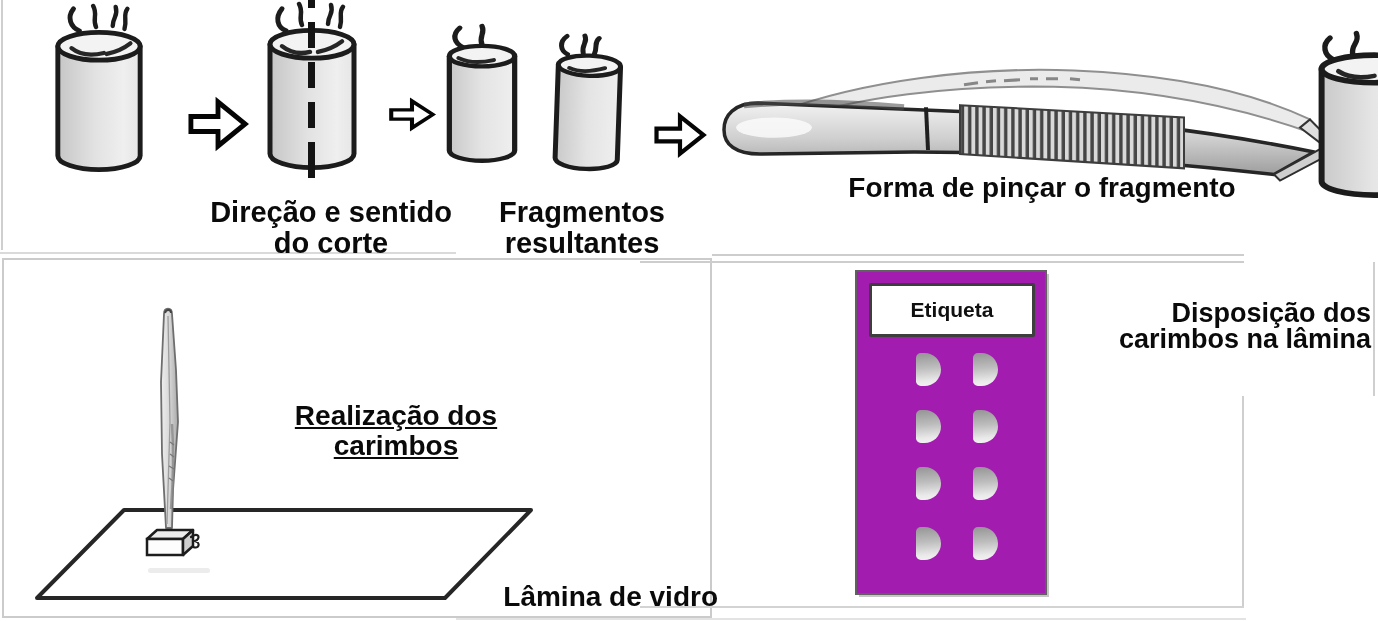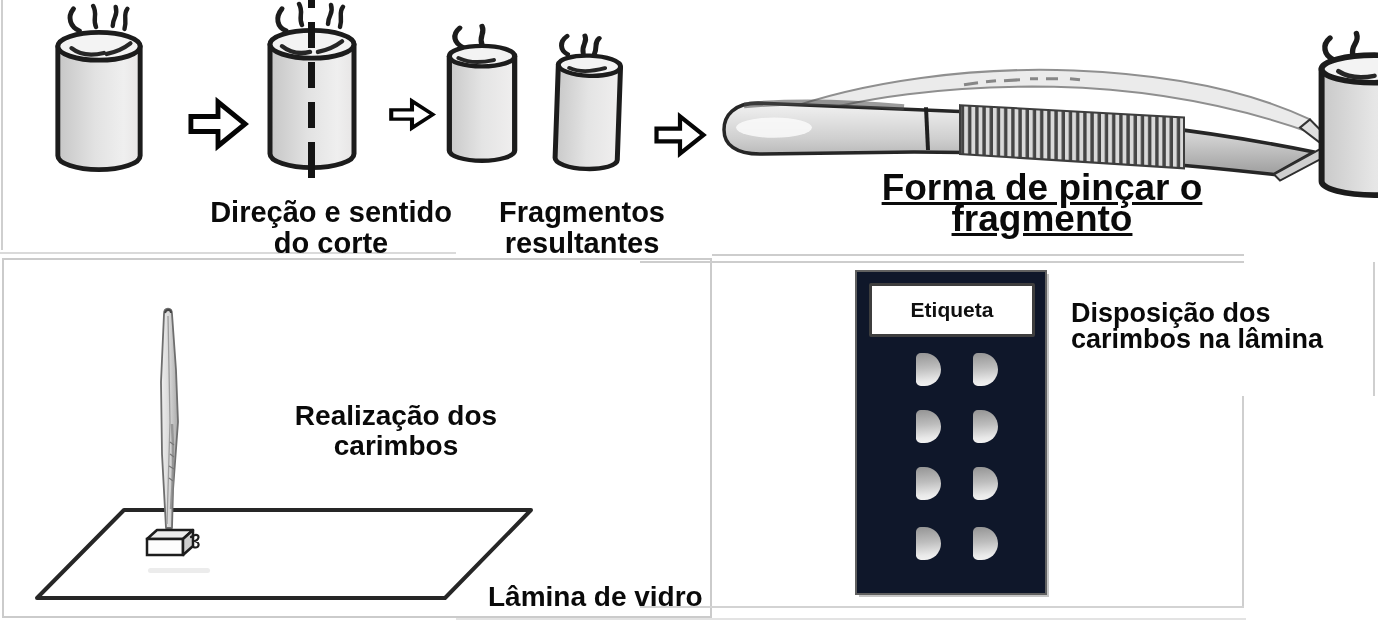--- a/index.html
+++ b/index.html
@@ -8,35 +8,35 @@
     overflow:hidden;font-family:"Liberation Sans",sans-serif;color:#0a0a0a;
   }
   
   .art{position:absolute;z-index:0;}
   
   .lbl{
     position:absolute;z-index:5;font-weight:700;color:#0a0a0a;
     white-space:pre-line;letter-spacing:0;line-height:31px;font-size:29px;
   }
   .lbl.center{text-align:center;}
-  .lbl.left{text-align:left;}
+  .lbl.left{text-align:right;}
   .lbl.small-lh{line-height:26px;font-size:27px;}
-  .lbl.pincar{font-size:37px;text-decoration:underline;}
-  .lbl.stamping{font-size:28px;line-height:30px;}
+  .lbl.pincar{font-size:28px;}
+  .lbl.stamping{font-size:28px;line-height:30px;text-decoration:underline;}
   .lbl.glass{font-size:28px;}
   
   .cutline{
     position:absolute;left:308px;top:0;width:7px;height:178px;z-index:4;
     background:repeating-linear-gradient(180deg,#141414 0px,#141414 26px,rgba(0,0,0,0) 26px,rgba(0,0,0,0) 40px);
     background-position:0 -18px;
   }
   
   .slide{
     position:absolute;left:855px;top:270px;width:188px;height:321px;
-    background:#0f172a;border:2px solid #606060;z-index:3;
+    background:#a21caf;border:2px solid #606060;z-index:3;
     box-shadow:3px 3px 0 -1px #c6c6c6;
   }
   .etiqueta-box{
     position:absolute;left:12px;top:11px;width:160px;height:48px;
     border:3px solid #3e3e3e;border-radius:2px;background:#ffffff;
     display:flex;align-items:center;justify-content:center;
     font-weight:700;font-size:21px;color:#101010;
   }
   .stamp{
     position:absolute;width:25px;height:33px;

